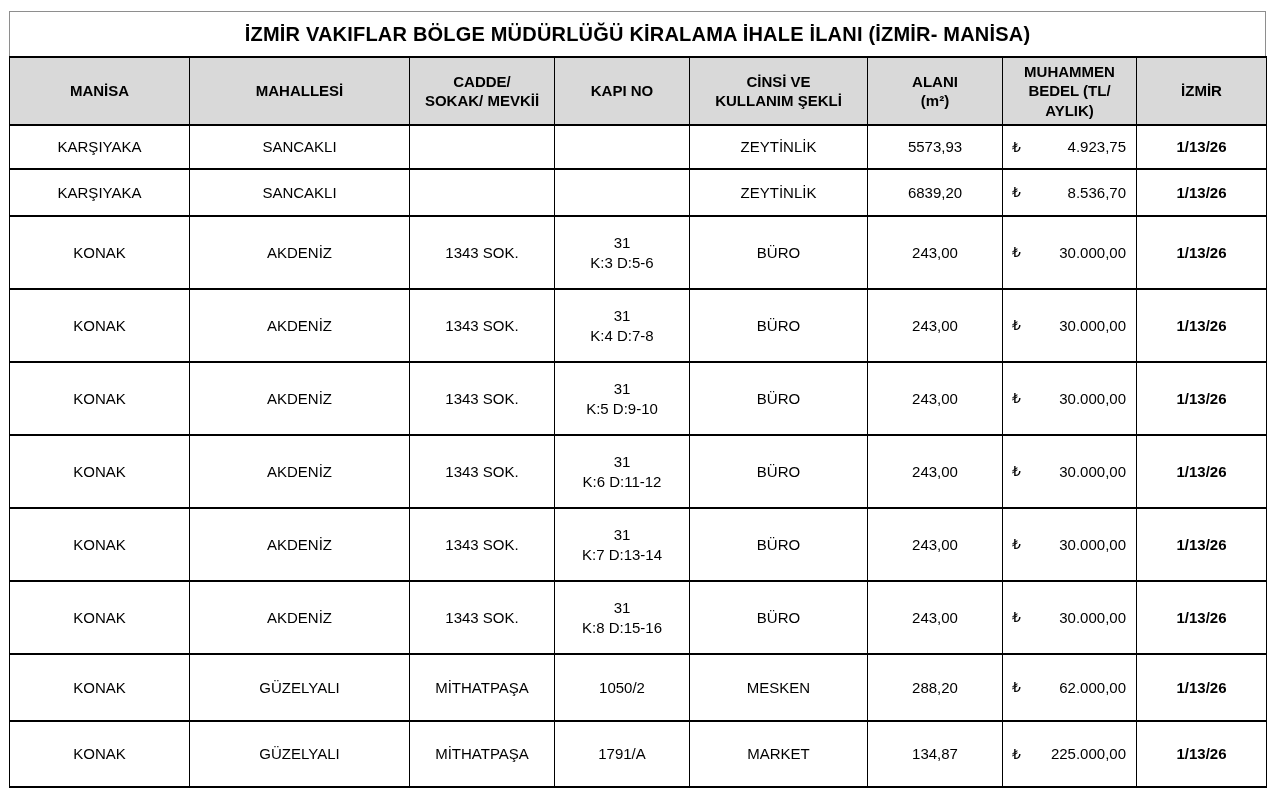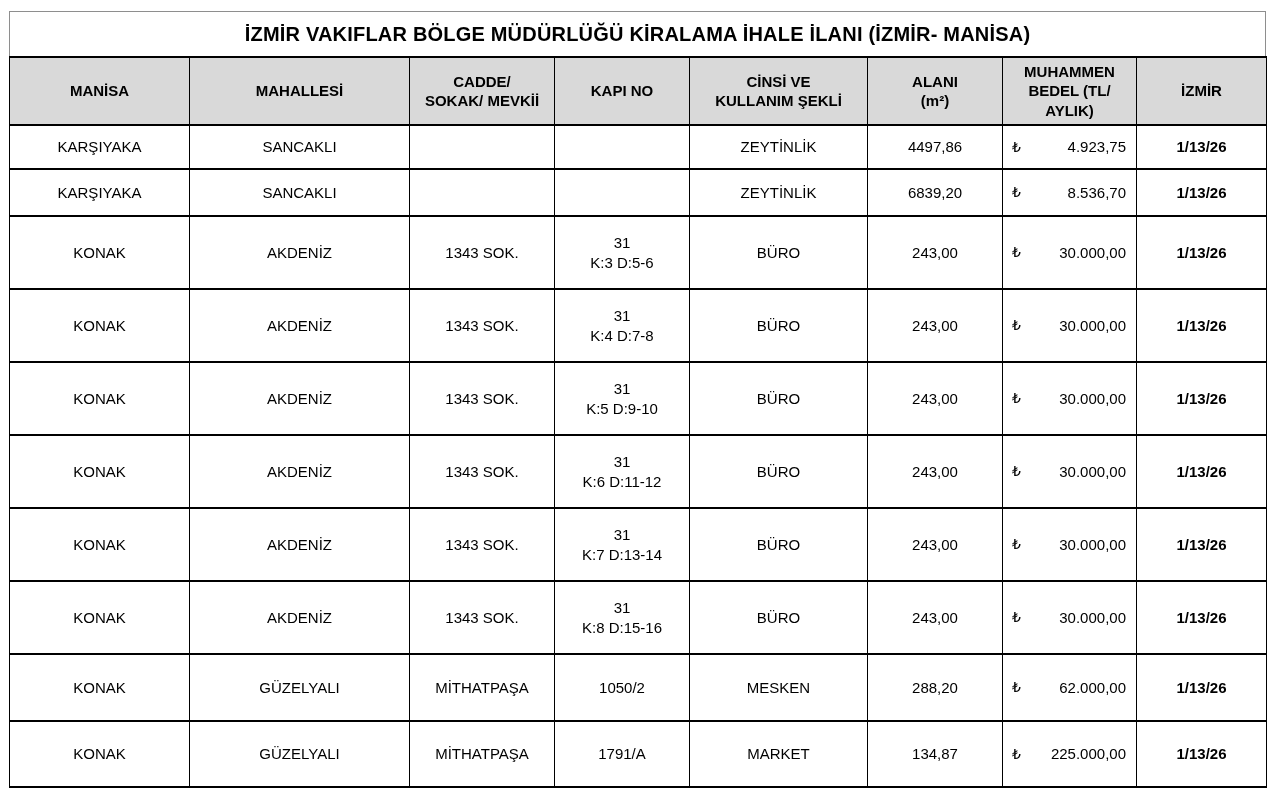--- a/index.html
+++ b/index.html
@@ -104,21 +104,21 @@
         <th>İZMİR</th>
       </tr>
     </thead>
     <tbody>
         <tr>
           <td>KARŞIYAKA</td>
           <td>SANCAKLI</td>
           <td></td>
           <td></td>
           <td>ZEYTİNLİK</td>
-          <td>4497,86</td>
+          <td>5573,93</td>
           <td class="bedel"><div class="bedel-inner"><span class="sym">₺</span><span>4.923,75</span></div></td>
           <td class="tarih">1/13/26</td>
         </tr>
         <tr>
           <td>KARŞIYAKA</td>
           <td>SANCAKLI</td>
           <td></td>
           <td></td>
           <td>ZEYTİNLİK</td>
           <td>6839,20</td>

